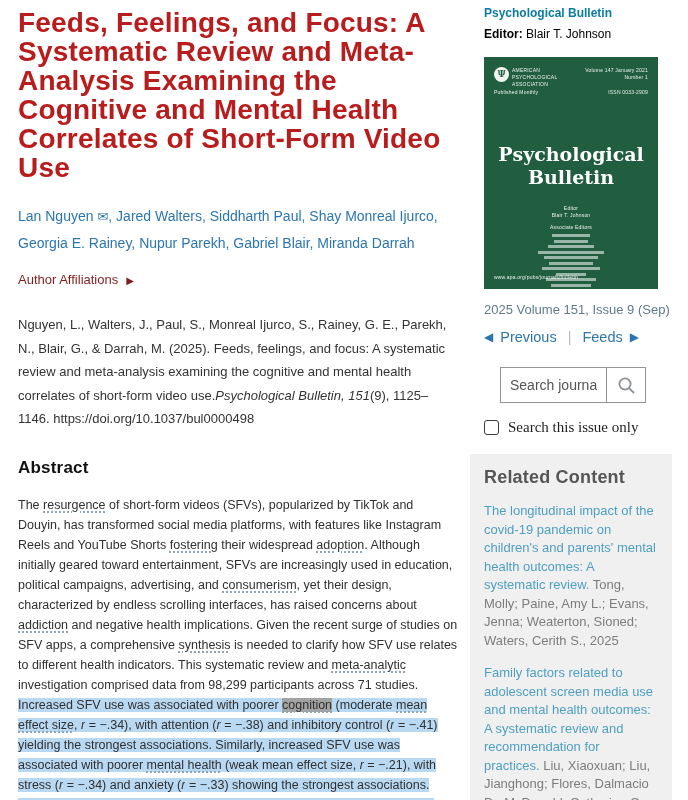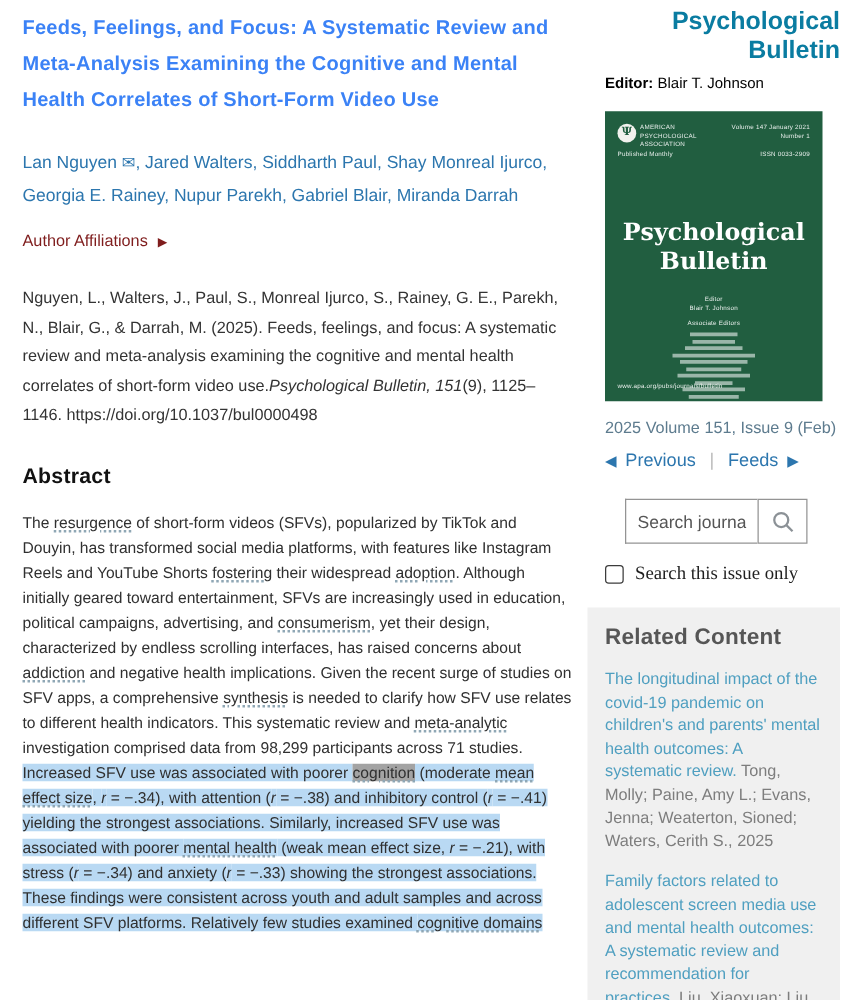--- a/index.html
+++ b/index.html
@@ -2,36 +2,36 @@
 <html><head>
 <meta charset="utf-8">
 <style>
   * { margin:0; padding:0; box-sizing:border-box; }
   html,body { width:688px; height:800px; overflow:hidden; background:#fff;
     font-family:"Liberation Sans", sans-serif; }
   body { position:relative; }
 
   
   .left-col { position:absolute; left:18px; top:8px; width:440px; }
-  .article-title { color:#3b82f6; font-size:16px; font-weight:bold; line-height:29px; letter-spacing:0.2px; }
+  .article-title { color:#b91c1c; font-size:28px; font-weight:bold; line-height:29px; letter-spacing:0.2px; }
   .authors { margin-top:21px; color:#2c76ae; font-size:14px; line-height:27px; }
   .email-icon { font-size:13px; color:#2c76ae; }
   .affil-row { margin-top:15px; color:#7f1d1d; font-size:13px; cursor:pointer; }
   .affil-arrow { font-size:10px; margin-left:8px; }
   .citation { margin-top:26px; color:#333; font-size:13px; line-height:23.5px; }
   .abstract-heading { margin-top:27px; color:#111; font-size:17px; font-weight:bold; letter-spacing:0.2px; }
   .abstract { margin-top:17px; color:#303030; font-size:12.5px; line-height:20px; }
   .i { font-style:italic; }
   .u { text-decoration:underline dotted #8fa7b5; text-decoration-thickness:1.5px; text-underline-offset:3px; }
   .hb { background:#b9d9f3; }
   .hg { background:#a3a3a3; }
 
   
   .right-col { position:absolute; left:470px; top:6px; width:202px; }
-  .journal-title { margin-left:14px; color:#0a7ca1; font-size:20px;text-align:right; }
+  .journal-title { margin-left:14px; color:#0a7ca1; font-size:12px; }
   .editor-line { margin-left:14px; margin-top:7px; font-size:12px; color:#000000; }
   .editor-label { font-weight:bold; }
 
   .cover { margin-left:14px; margin-top:16px; width:174px; height:232px; background:#215e40;
     position:relative; color:#fff; }
   .cover-head { position:absolute; top:10px; left:10px; right:10px; display:flex; justify-content:space-between; }
   .cover-logo-wrap { display:flex; gap:3px; align-items:flex-start; }
   .cover-logo { width:15px; height:15px; border-radius:50%; background:#f2f2ee; color:#215e40;
     font-size:9px; font-weight:bold; text-align:center; line-height:15px; font-family:"DejaVu Serif", serif; }
   .tiny { font-size:5px; line-height:7px; color:rgba(255,255,255,0.9); letter-spacing:0.2px; }
@@ -132,21 +132,21 @@
           <i></i>
           <i></i>
           <i></i>
           <i></i>
           <i></i>
         </div>
     </div>
     <div class="tiny cover-url">www.apa.org/pubs/journals/bulletin</div>
   </div>
 
-  <p class="issue-line">2025 Volume 151, Issue 9 (Feb)</p>
+  <p class="issue-line">2025 Volume 151, Issue 9 (Sep)</p>
 
   <div class="nav-row">
     <span class="tri">◀</span>
     <a>Previous</a>
     <span class="nav-sep">|</span>
     <a>Feeds</a>
     <span class="tri">▶</span>
   </div>
 
   <div class="search-row">

